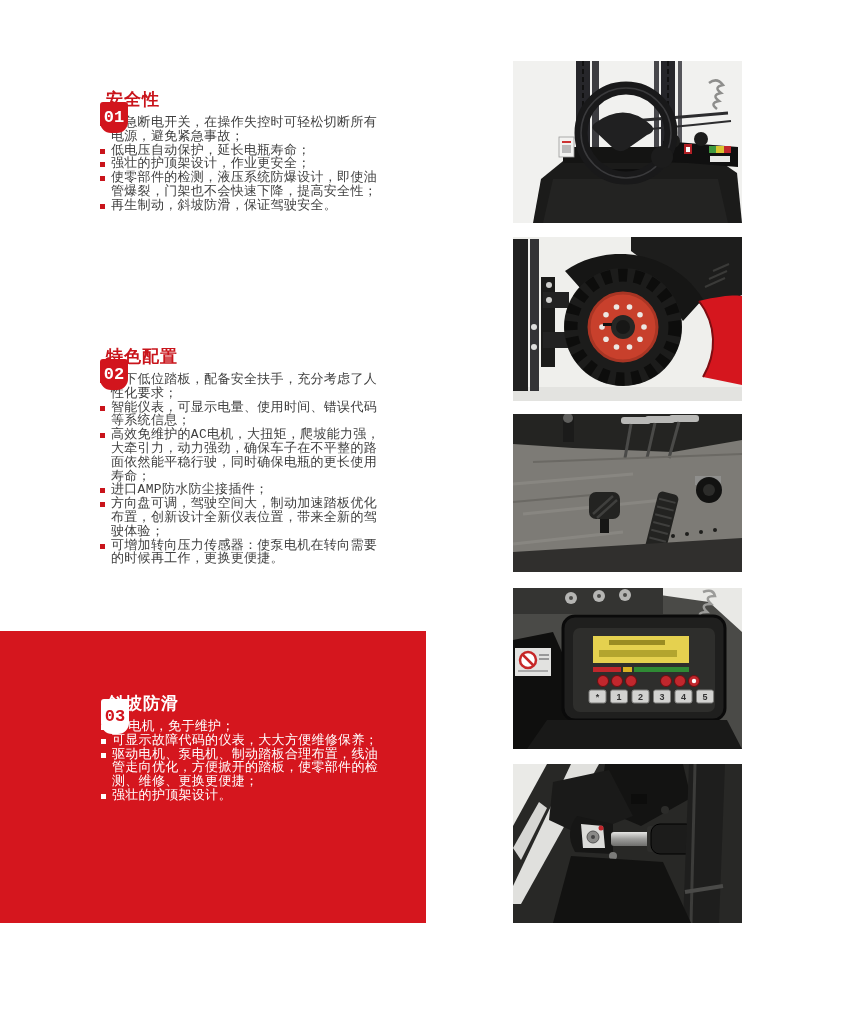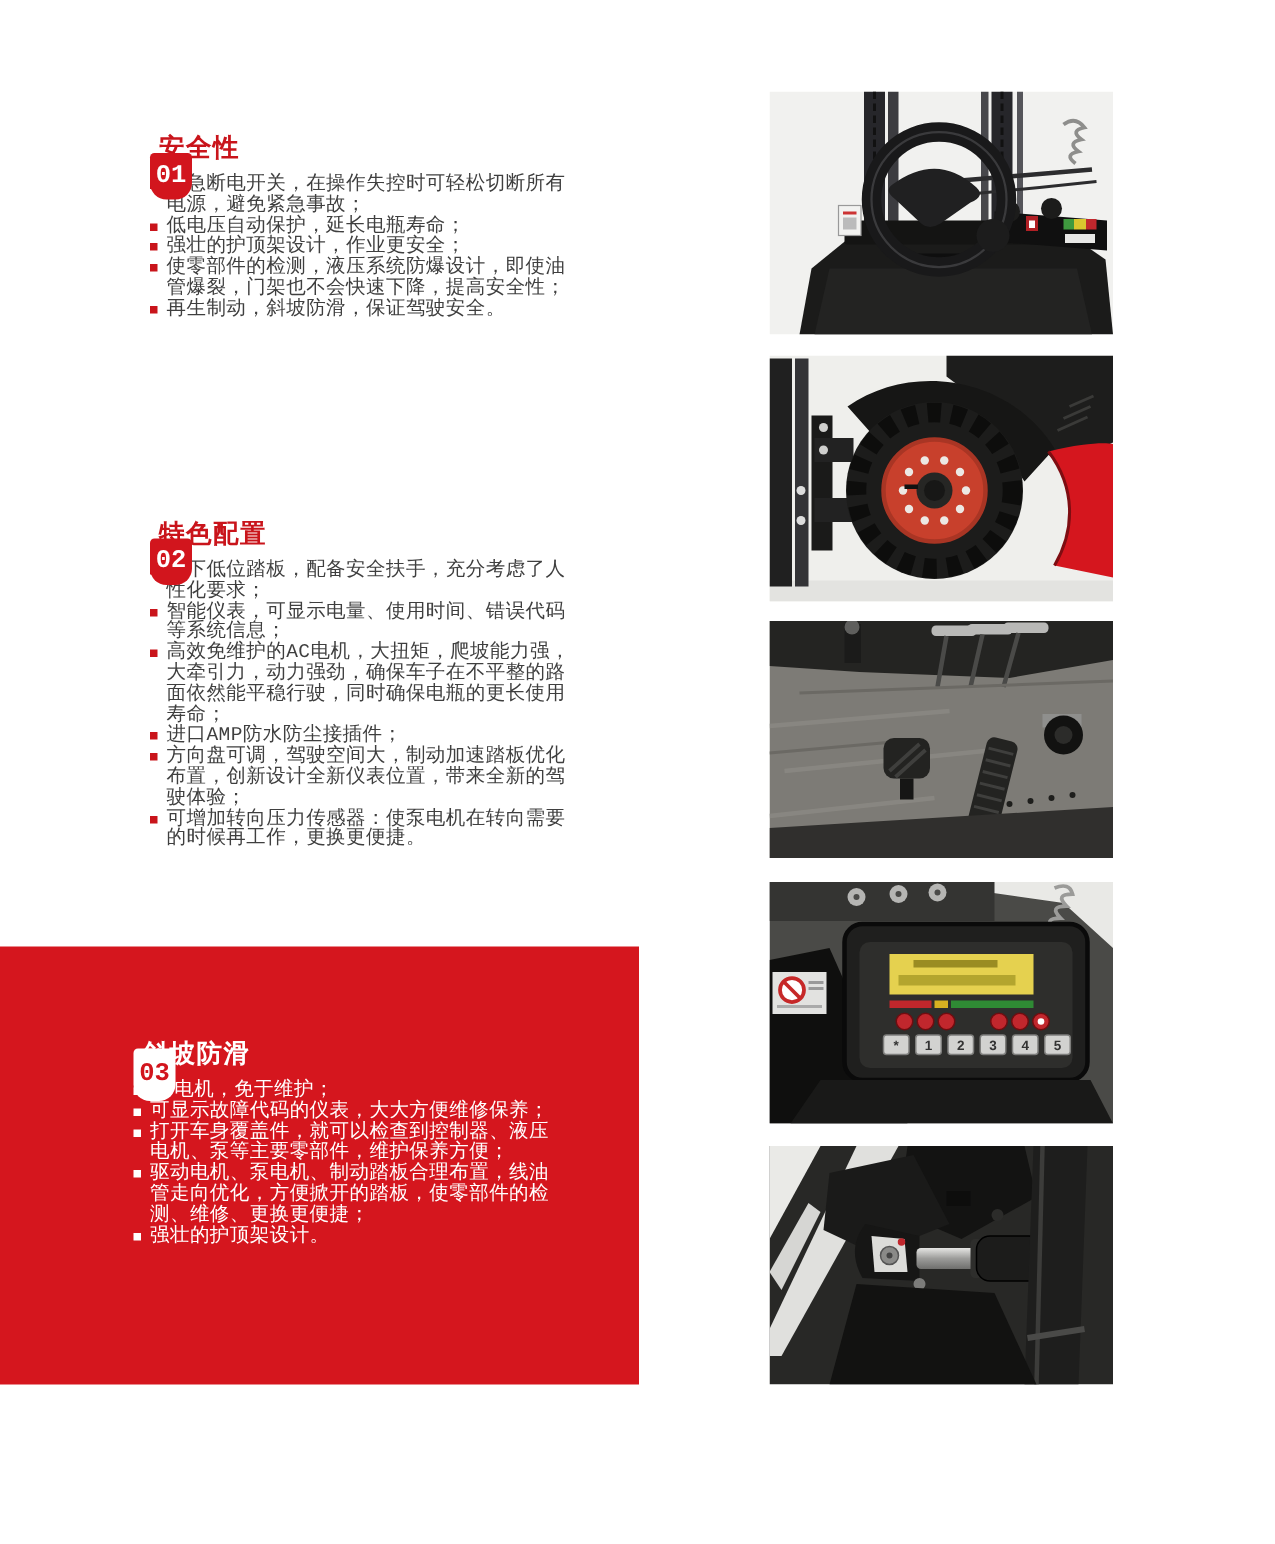--- a/index.html
+++ b/index.html
@@ -105,38 +105,34 @@
           <span class="btext">方向盘可调，驾驶空间大，制动加速踏板优化布置，创新设计全新仪表位置，带来全新的驾驶体验；</span>
         </div>
       <div class="bullet">
           <span class="marker"></span>
           <span class="btext">可增加转向压力传感器：使泵电机在转向需要的时候再工作，更换更便捷。</span>
         </div>
     </div>
   </div>
 </section>
 
-<section class="feature inverted" style="top:695px;left:89px">
+<section class="feature inverted" style="top:695px;left:101px">
   <div class="badge">
     <span>03</span>
   </div>
   <div class="content">
     <h2 class="sec-title">斜坡防滑</h2>
     <div class="bullets">
       <div class="bullet">
           <span class="marker"></span>
           <span class="btext">AC电机，免于维护；</span>
         </div>
       <div class="bullet">
           <span class="marker"></span>
           <span class="btext">可显示故障代码的仪表，大大方便维修保养；</span>
-        </div>
-      <div class="bullet">
-          <span class="marker"></span>
-          <span class="btext">打开车身覆盖件，就可以检查到控制器、液压电机、泵等主要零部件，维护保养方便；</span>
         </div>
       <div class="bullet">
           <span class="marker"></span>
           <span class="btext">驱动电机、泵电机、制动踏板合理布置，线油管走向优化，方便掀开的踏板，使零部件的检测、维修、更换更便捷；</span>
         </div>
       <div class="bullet">
           <span class="marker"></span>
           <span class="btext">强壮的护顶架设计。</span>
         </div>
     </div>

